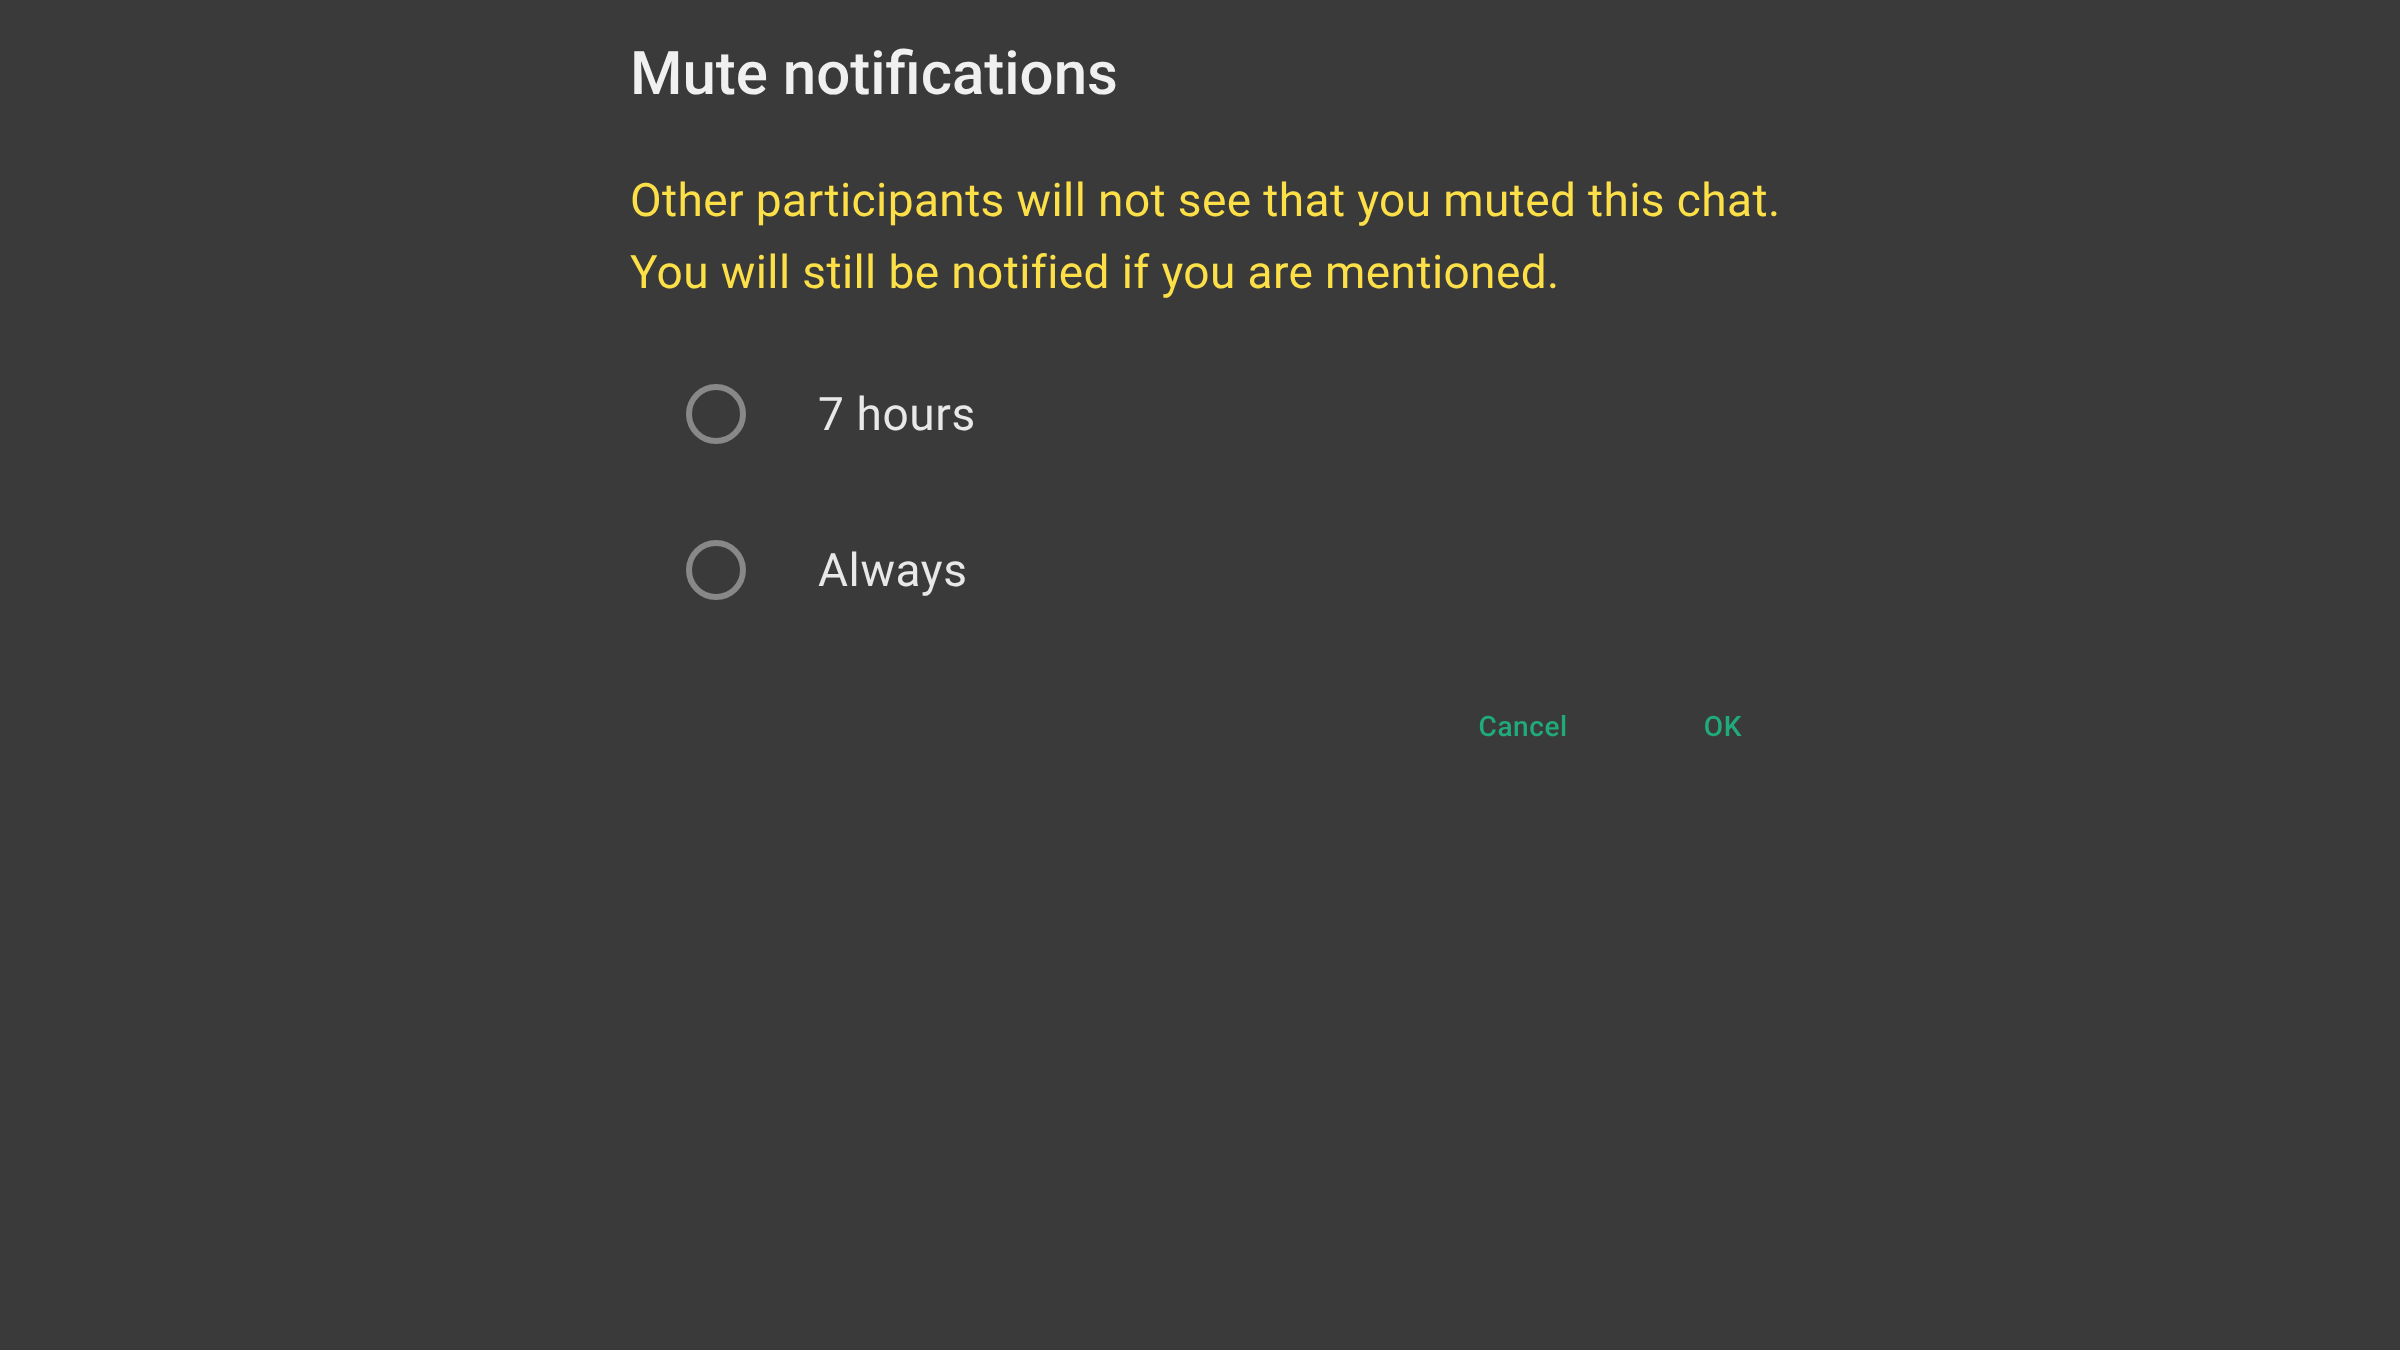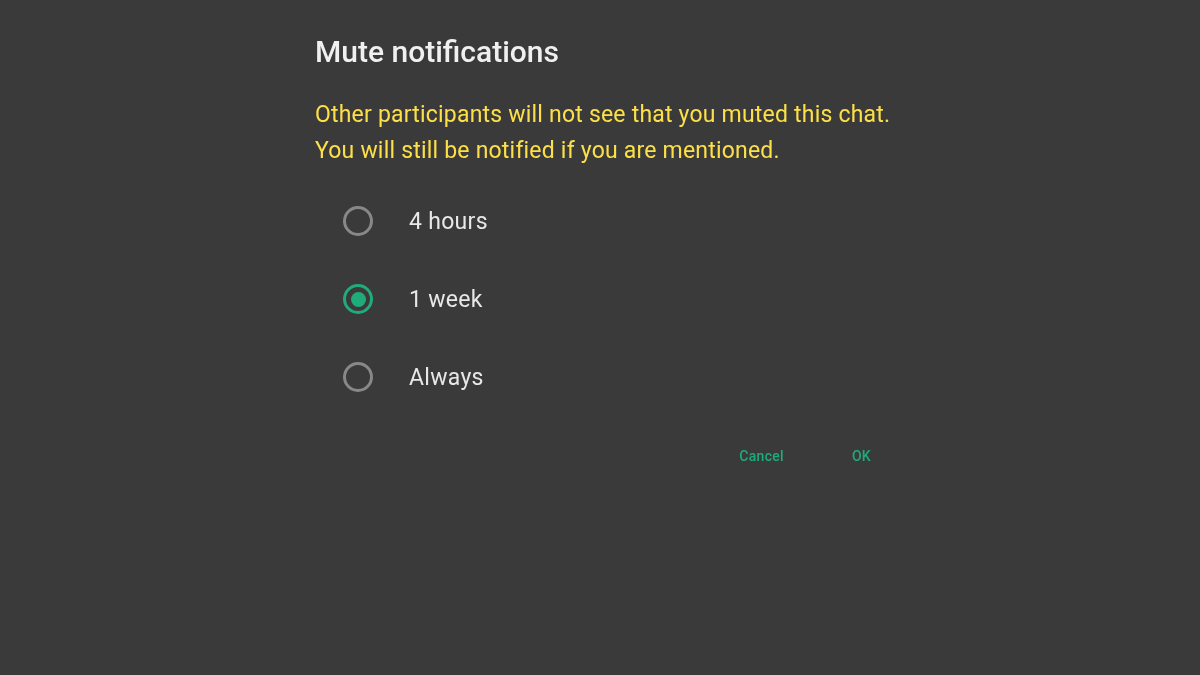--- a/index.html
+++ b/index.html
@@ -11,21 +11,21 @@
       width: 1200px;
       height: 675px;
       background-color: #3a3a3a;
       font-family: -apple-system, BlinkMacSystemFont, "Segoe UI", Roboto, Helvetica, Arial, sans-serif;
       overflow: hidden;
       position: relative;
     }
     .dialog {
       position: absolute;
       left: 315px;
-      top: 34px;
+      top: 20px;
       width: 580px;
     }
     .dialog-title {
       color: #f0f0f0;
       font-size: 30px;
       font-weight: 500;
       margin-bottom: 28px;
     }
     .dialog-description {
       color: #fde047;
@@ -91,29 +91,23 @@
 <body>
 
 <div class="dialog">
   <h1 class="dialog-title">Mute notifications</h1>
   <p class="dialog-description">Other participants will not see that you muted this chat. You will still be notified if you are mentioned.</p>
 
   <div class="radio-group">
 
     <div class="radio-option">
       <span class="radio-circle"></span>
-      <span class="radio-label">4 hours</span>
+      <span class="radio-label">7 hours</span>
     </div>
 
-    <div class="radio-option">
-      <span class="radio-circle selected">
-        <span class="radio-inner"></span>
-      </span>
-      <span class="radio-label">1 week</span>
-    </div>
 
     <div class="radio-option">
       <span class="radio-circle"></span>
       <span class="radio-label">Always</span>
     </div>
 
   </div>
 
   <div class="dialog-actions">
     <button class="action-button">Cancel</button>

